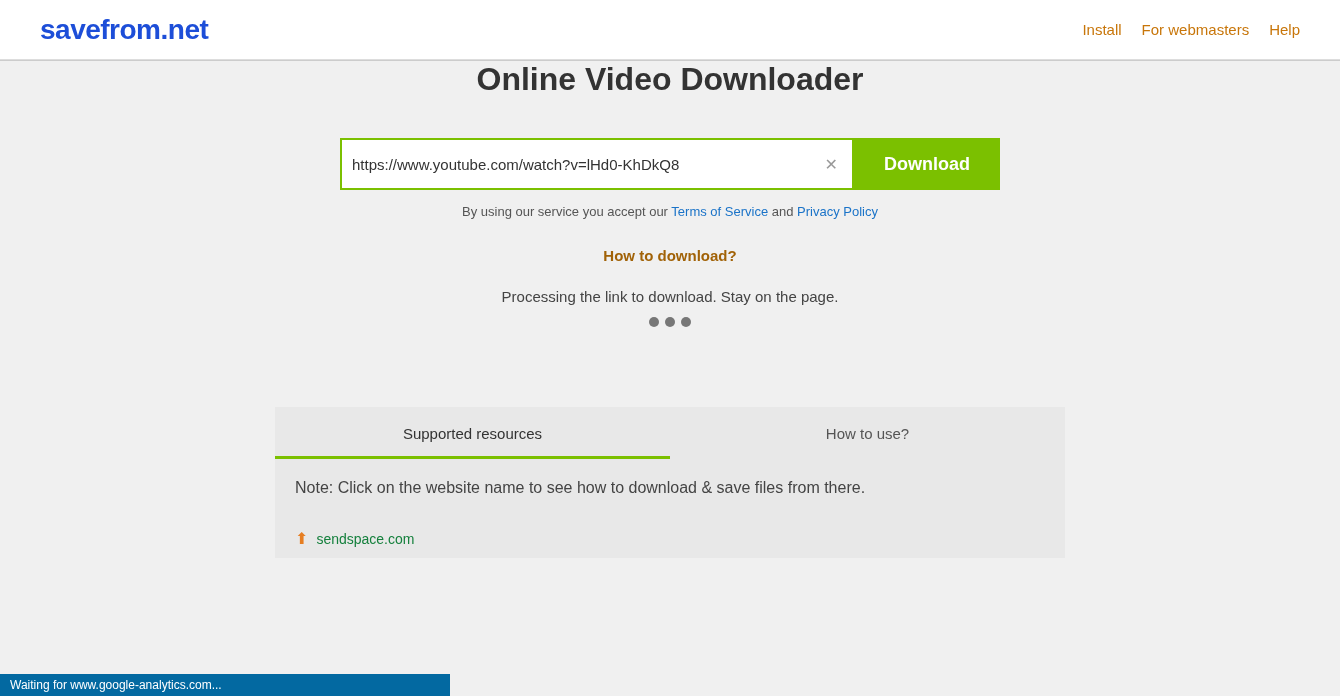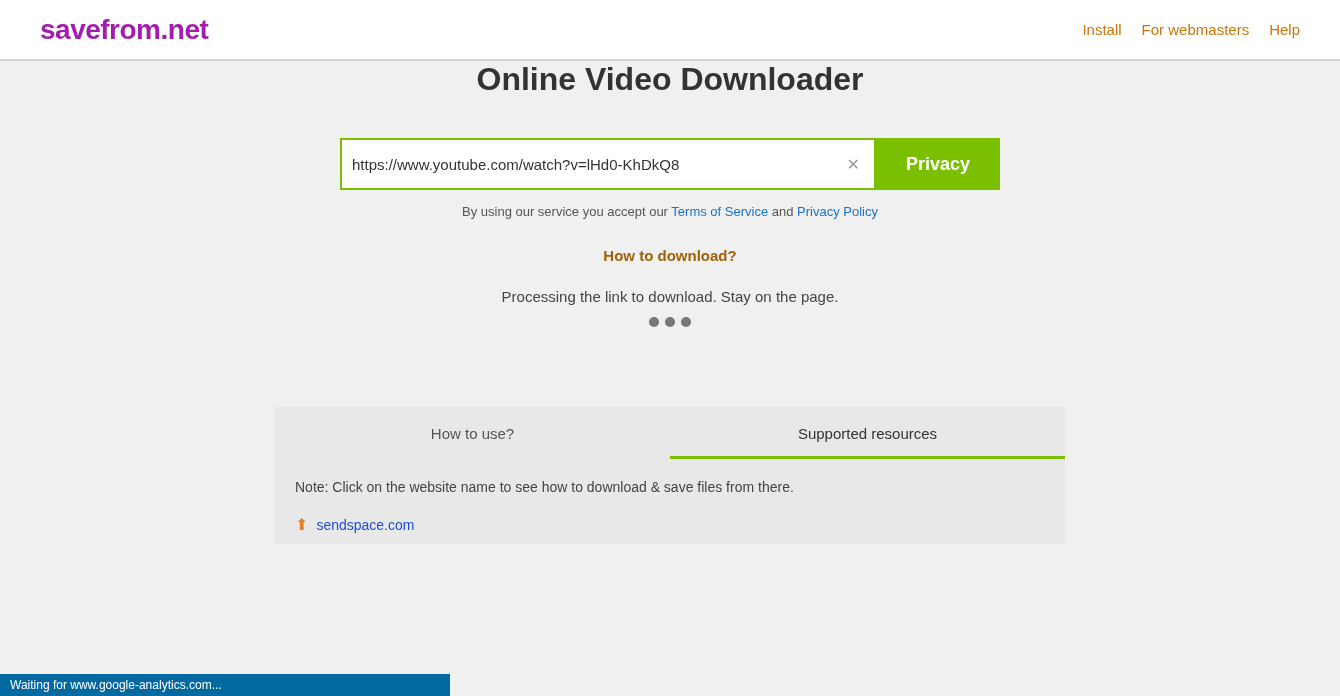--- a/index.html
+++ b/index.html
@@ -18,21 +18,21 @@
       border-bottom: 1px solid #ddd;
       padding: 0 40px;
       height: 60px;
       display: flex;
       align-items: center;
       justify-content: space-between;
     }
     .logo {
       font-size: 28px;
       font-weight: bold;
-      color: #a21caf;
+      color: #1d4ed8;
       letter-spacing: -0.5px;
     }
     .nav {
       display: flex;
       gap: 20px;
       align-items: center;
     }
     .nav a {
       color: #c8760a;
       text-decoration: none;
@@ -194,39 +194,39 @@
       height: 3px;
       background: #7bc000;
     }
 
     
     .tab-content {
       padding: 20px 20px 10px 20px;
     }
 
     .note-text {
-      font-size: 14px;
+      font-size: 16px;
       color: #444;
-      margin-bottom: 20px;
+      margin-bottom: 32px;
     }
 
     .site-item {
       display: flex;
       align-items: center;
       gap: 8px;
       font-size: 14px;
     }
 
     .site-icon {
       color: #e67e22;
       font-size: 16px;
     }
 
     .site-link {
-      color: #1d4ed8;
+      color: #15803d;
       text-decoration: none;
       font-size: 14px;
     }
 
     
     .status-bar {
       position: fixed;
       bottom: 0;
       left: 0;
       width: 450px;
@@ -256,45 +256,45 @@
 <div class="header-divider"></div>
 
 <div class="main">
   <h1 class="page-title">Online Video Downloader</h1>
 
   <div class="search-container">
     <div class="input-wrapper">
       <input class="url-input" type="text" value="https://www.youtube.com/watch?v=lHd0-KhDkQ8" style="">
       <button class="clear-btn" title="Clear">✕</button>
     </div>
-    <button class="download-btn">Privacy</button>
+    <button class="download-btn">Download</button>
   </div>
 
   <div class="terms-text">
     <span>By using our service you accept our </span><a href="#">Terms of Service</a><span> and </span><a href="#">Privacy Policy</a>
   </div>
 
   <a href="#" class="how-to-link">How to download?</a>
 
   <div class="processing-text">Processing the link to download. Stay on the page.</div>
 
   <div class="loading-dots">
     <div class="dot"></div>
     <div class="dot"></div>
     <div class="dot"></div>
   </div>
 
   <div class="tabs-section">
     <div class="tabs-header">
-      <div class="tab">
-        <span>How to use?</span>
-      </div>
       <div class="tab active">
         <span>Supported resources</span>
         <div class="tab-underline"></div>
+      </div>
+      <div class="tab">
+        <span>How to use?</span>
       </div>
     </div>
     <div class="tab-content">
       <div class="note-text">Note: Click on the website name to see how to download &amp; save files from there.</div>
       <div class="site-item">
         <span class="site-icon">⬆</span>
         <a href="#" class="site-link">sendspace.com</a>
       </div>
     </div>
   </div>

